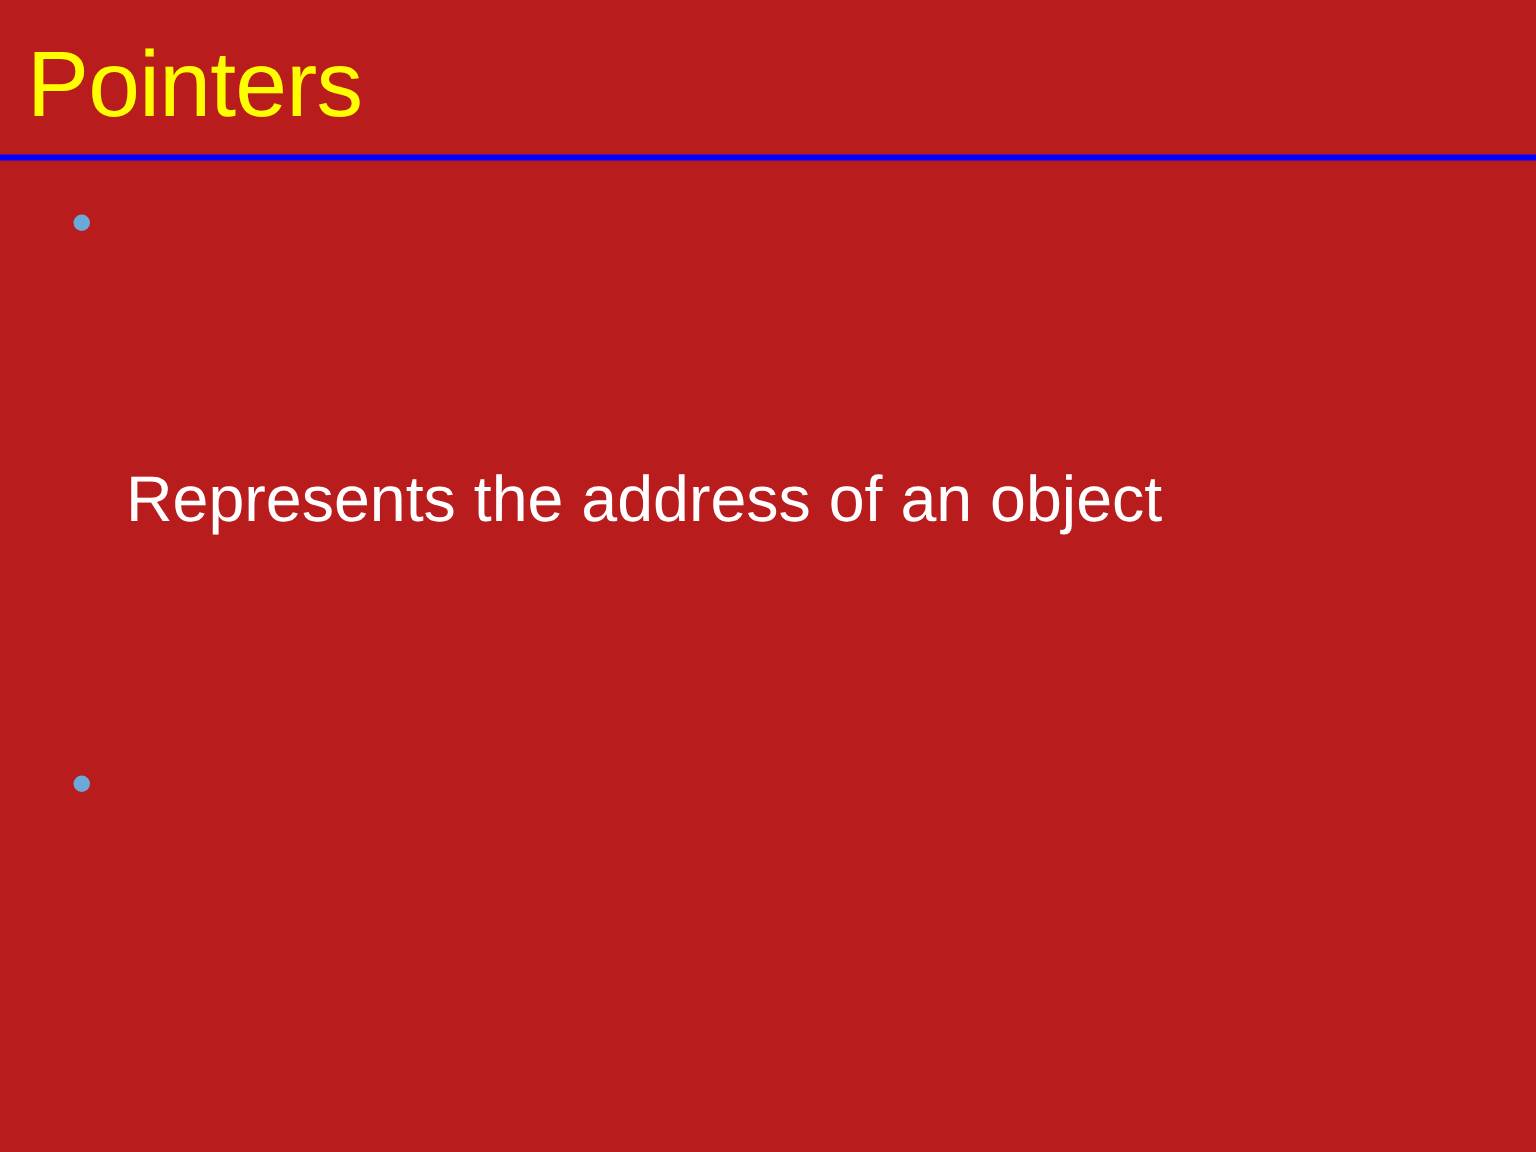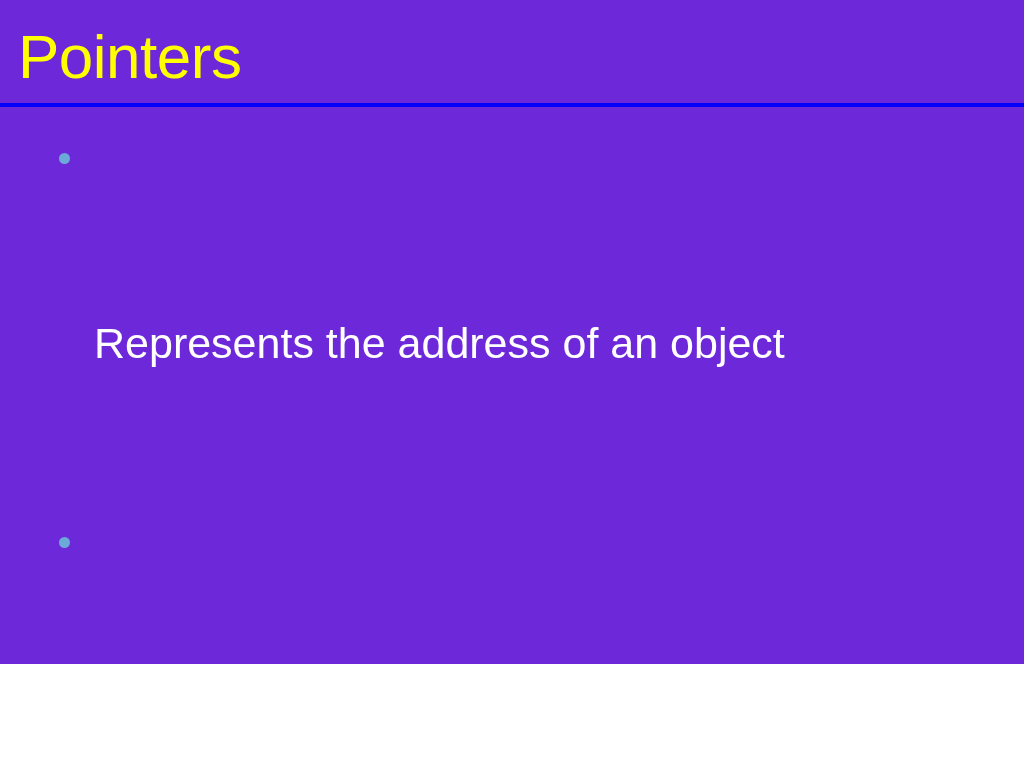--- a/index.html
+++ b/index.html
@@ -8,22 +8,22 @@
   }
   body {
     width: 1024px;
     height: 768px;
     overflow: hidden;
     font-family: "Liberation Sans", sans-serif;
   }
   .slide {
     position: relative;
     width: 1024px;
-    height: 664px;
-    background: #6d28d9;
+    height: 768px;
+    background: #b91c1c;
     box-sizing: border-box;
   }
   .slide-title {
     position: absolute;
     left: 18px;
     top: 22px;
     font-size: 62px;
     line-height: 70px;
     color: #ffff00;
     font-weight: normal;
@@ -44,21 +44,21 @@
     top: 114px;
     width: 1024px;
     list-style: none;
     margin: 0;
     padding: 0;
   }
   .bullet-item {
     position: relative;
     display: block;
     padding-left: 82px;
-    margin: 12px;
+    margin: 2px;
     color: #ffffff;
     font-size: 43px;
     line-height: 62px;
     white-space: pre-wrap;
   }
   .bullet-dot {
     position: absolute;
     left: 47px;
     top: 27px;
     width: 11px;

